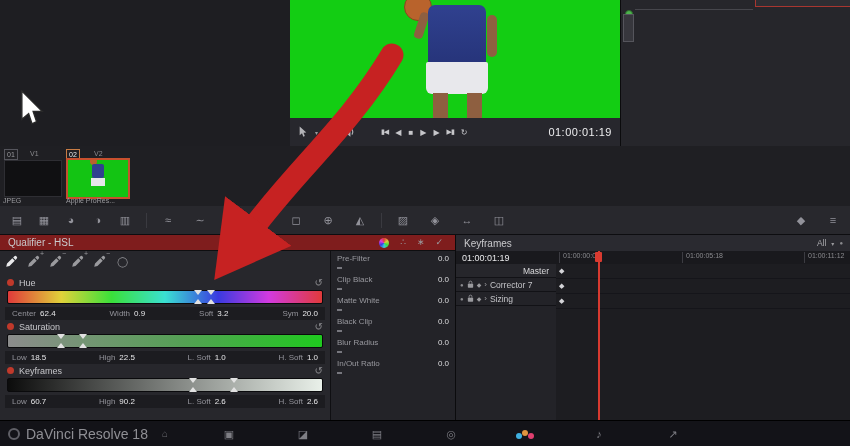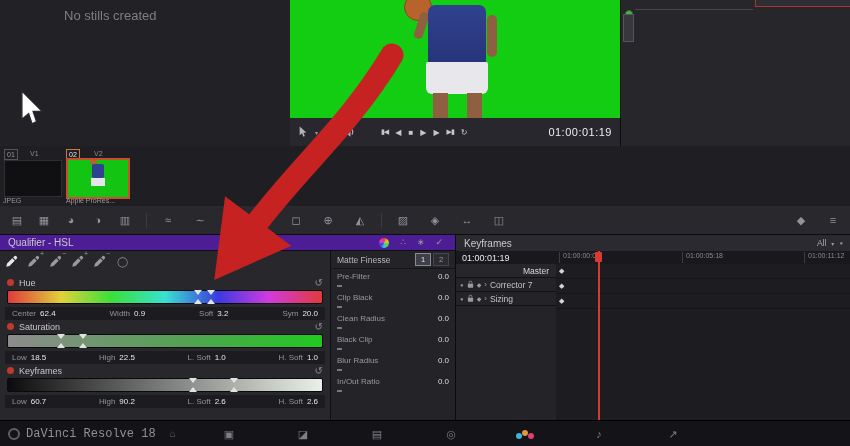--- a/index.html
+++ b/index.html
@@ -50,21 +50,21 @@
   .pgroup{display:flex;align-items:center;}
   .g1{gap:9px;} .g2{gap:14px;} .g3{gap:14px;}
   .psep{width:1px;height:15px;background:#3a3a40;margin:0 12px;}
   .pico{font-size:11px;line-height:1;color:#92929a;width:18px;text-align:center;}
   .pico.active{color:#ececee;}
   .pico .ico14{width:13px;height:13px;}
   .pright{margin-left:auto;display:flex;gap:14px;}
 
   
   .qualifier{left:0;top:235px;width:455px;height:185px;background:#27272c;}
-  .phead{position:absolute;left:0;top:0;width:100%;height:16px;background:#4c1d95;border-bottom:1px solid #0e0e10;display:flex;align-items:center;padding:0 8px;font-size:10px;color:#c9c9cc;box-sizing:border-box;}
+  .phead{position:absolute;left:0;top:0;width:100%;height:16px;background:#7f1d1d;border-bottom:1px solid #0e0e10;display:flex;align-items:center;padding:0 8px;font-size:10px;color:#c9c9cc;box-sizing:border-box;}
   .phead-icons{margin-left:auto;display:flex;gap:11px;align-items:center;padding-right:4px;}
   .color-circle{width:10px;height:10px;border-radius:50%;background:conic-gradient(#e03a3a,#e0c83a,#3ae03a,#3ac8e0,#3a3ae0,#e03ae0,#e03a3a);}
   .hicon{font-size:9px;color:#9a9a9e;line-height:1;}
   .qtools{position:absolute;left:5px;top:18px;display:flex;gap:7px;align-items:center;height:16px;}
   .qtool{width:15px;height:15px;color:#9a9a9e;position:relative;}
   .qtool.active{color:#eaeaec;}
   .qtool svg{width:13px;height:13px;}
   .qtool .mod{position:absolute;right:-2px;top:-4px;font-size:7px;color:inherit;}
   .qtool.circle{font-size:10px;line-height:15px;text-align:center;}
   .qsec{position:absolute;left:0;width:330px;}
@@ -112,21 +112,21 @@
   .kchev{font-size:8px;color:#9a9a9e;line-height:1;}
   .ktracks{position:absolute;left:100px;top:29px;right:0;height:156px;background:#1d1d21;}
   .trow{height:14px;border-bottom:1px solid #15151a;position:relative;}
   .tdia{position:absolute;left:3px;top:3px;font-size:7px;color:#d4d4d8;line-height:1;}
   .playhead-line{position:absolute;left:142px;top:16px;width:2px;height:169px;background:#d83a30;z-index:5;}
   .playhead-cap{position:absolute;left:139px;top:17px;width:7px;height:10px;background:#d83a30;border-radius:1px;z-index:6;}
 
   
   .statusbar{left:0;top:420px;width:850px;height:26px;background:#131318;border-top:1px solid #000;display:flex;align-items:center;padding:0 8px;box-sizing:border-box;}
   .logo{width:12px;height:12px;border-radius:50%;border:2px solid #5f5f66;box-sizing:border-box;margin-right:6px;}
-  .brand{font-size:12px;color:#8f8f94;font-family:Liberation Mono, monospace;}
+  .brand{font-size:14px;color:#8f8f94;}
   .pm-ico{margin-left:14px;font-size:10px;color:#6a6a70;}
   .pages{position:absolute;left:222px;top:0;height:26px;display:flex;align-items:center;gap:60px;}
   .page{font-size:11px;line-height:1;color:#7e7e84;width:14px;text-align:center;}
   .page.colorpage{display:flex;align-items:center;justify-content:center;}
   .cw{width:6px;height:6px;border-radius:50%;background:#e0953f;box-shadow:-6px 3px 0 #3fb0e0,6px 3px 0 #e03f6f;margin-top:-3px;}
 
   
   .overlay{left:0;top:0;width:850px;height:446px;pointer-events:none;z-index:40;}
   .cursor{left:20px;top:90px;z-index:45;pointer-events:none;}
 </style>
@@ -147,23 +147,20 @@
         <path d="M9.6 3.2 Q11.6 6 9.6 8.8" fill="none" stroke="currentColor" stroke-width="1.1"></path>
       </symbol>
     <symbol id="pointer" viewBox="0 0 12 14">
         <path fill="currentColor" d="M2 0.5 L2 11 L4.8 8.6 L6.4 12.6 L8.2 11.8 L6.6 7.9 L10 7.6 Z"></path>
       </symbol>
   </defs>
 </svg>
 
 <div class="stage">
 
-  <section class="abs gallery">
-    <div class="gallery-empty">No stills created</div>
-  </section>
 
   <section class="abs viewer">
     <div class="screen">
       <div class="ball"></div>
       <div class="arm-l"></div>
       <div class="jersey"></div>
       <div class="arm-r"></div>
       <div class="shorts"></div>
       <div class="leg l1"></div>
       <div class="leg l2"></div>
@@ -361,30 +358,23 @@
             <span class="pvalue">2.6</span>
           </span>
         <span class="pair">
             <span class="plab">H. Soft</span>
             <span class="pvalue">2.6</span>
           </span>
       </div>
     </div>
 
     <div class="matte">
-      <div class="mhead">
-        <span>Matte Finesse</span>
-        <div class="mtabs">
-          <span class="mtab active">1</span>
-          <span class="mtab">2</span>
-        </div>
-      </div>
       <div class="mrow"><span class="mlabel">Pre-Filter</span><span class="mval">0.0</span><span class="mtick"></span></div>
       <div class="mrow"><span class="mlabel">Clip Black</span><span class="mval">0.0</span><span class="mtick"></span></div>
-      <div class="mrow"><span class="mlabel">Clean Radius</span><span class="mval">0.0</span><span class="mtick"></span></div>
+      <div class="mrow"><span class="mlabel">Matte White</span><span class="mval">0.0</span><span class="mtick"></span></div>
       <div class="mrow"><span class="mlabel">Black Clip</span><span class="mval">0.0</span><span class="mtick"></span></div>
       <div class="mrow"><span class="mlabel">Blur Radius</span><span class="mval">0.0</span><span class="mtick"></span></div>
       <div class="mrow"><span class="mlabel">In/Out Ratio</span><span class="mval">0.0</span><span class="mtick"></span></div>
     </div>
   </section>
 
   <section class="abs keyframes">
     <div class="kfhead">
       <span>Keyframes</span>
       <div class="kfright">

